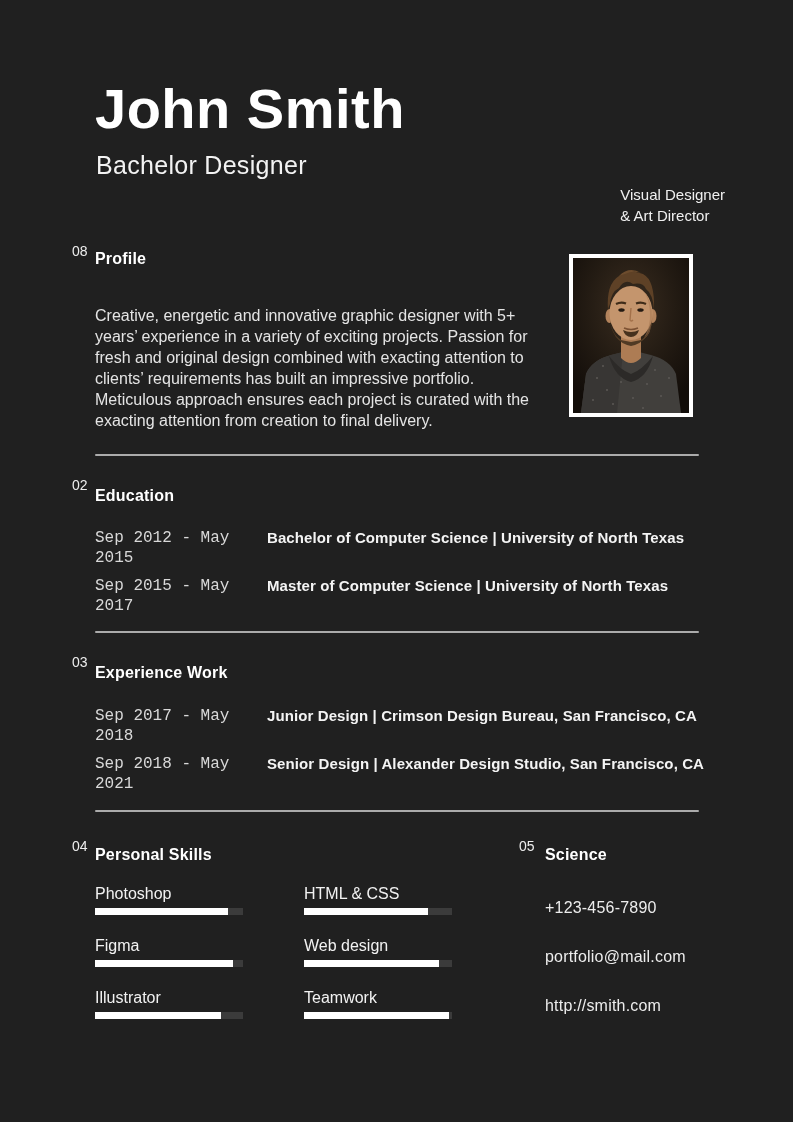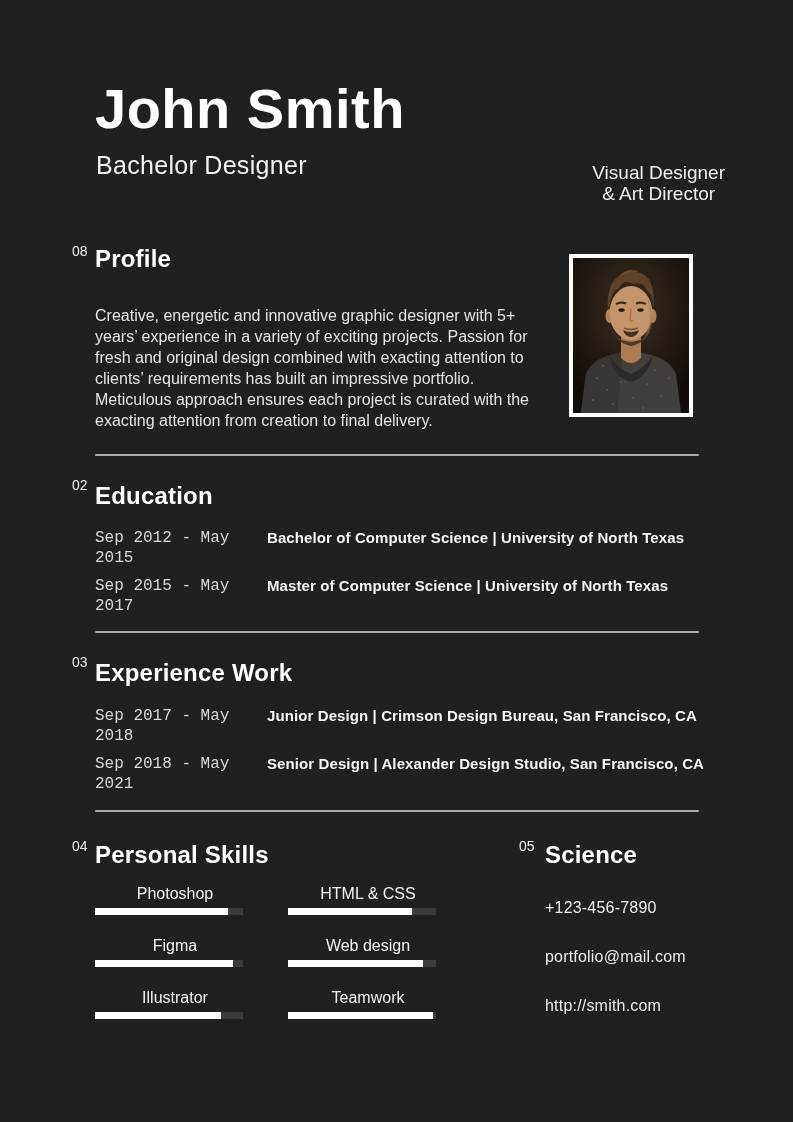--- a/index.html
+++ b/index.html
@@ -10,26 +10,26 @@
   
   .name{
     position:absolute;left:95px;top:80px;margin:0;
     font-size:56px;line-height:58px;font-weight:700;color:#fff;letter-spacing:.5px;
   }
   .subtitle{
     position:absolute;left:96px;top:150px;
     font-size:25px;line-height:30px;font-weight:400;color:#f3f3f3;letter-spacing:.3px;
   }
   .tagline{
-    position:absolute;right:100px;top:162px;text-align:center;
-    font-size:19px;line-height:21px;color:#f0f0f0;
+    position:absolute;right:100px;top:184px;text-align:left;
+    font-size:15px;line-height:21px;color:#f0f0f0;
   }
   
   .sec-num{position:absolute;font-size:14px;line-height:16px;color:#ededed;}
-  .sec-h{position:absolute;margin:0;font-size:24px;line-height:28px;font-weight:700;color:#fff;letter-spacing:.2px;}
+  .sec-h{position:absolute;margin:0;font-size:16px;line-height:28px;font-weight:700;color:#fff;letter-spacing:.2px;}
   
   .profile-body{
     position:absolute;left:95px;top:289px;width:446px;
     font-size:16px;line-height:21px;color:#e4e4e4;
   }
   .photo-frame{
     position:absolute;left:569px;top:254px;width:124px;height:163px;
     background:#fff;border:4px solid #fff;box-sizing:border-box;
   }
   .photo-frame svg{display:block;width:116px;height:155px;}
@@ -37,21 +37,21 @@
   .divider{position:absolute;left:95px;width:604px;height:2px;background:#ababab;border-radius:1px;}
   .d1{top:454px}.d2{top:631px}.d3{top:810px}
   
   .trow{position:absolute;left:95px;width:620px;display:flex;align-items:flex-start;font-size:16px;line-height:20px;}
   .trow .dates{flex:0 0 172px;color:#d9d9d9;font-weight:400;font-family:Liberation Mono, monospace;}
   .trow .desc{flex:1;font-size:15px;line-height:20px;font-weight:700;color:#f4f4f4;letter-spacing:.1px;}
   
   .skills-grid{
     position:absolute;left:95px;top:884px;
     display:grid;grid-auto-flow:column;
-    grid-template-rows:repeat(3,52px);grid-template-columns:160px 160px;column-gap:33px;text-align:center;
+    grid-template-rows:repeat(3,52px);grid-template-columns:160px 160px;column-gap:49px;
   }
   .skill-label{font-size:16px;line-height:19px;font-weight:500;color:#f2f2f2;}
   .skill-track{margin-top:5px;width:148px;height:7px;background:#3b3b3b;}
   .skill-fill{height:7px;background:#fff;width:0;}
   
   .contact-list{
     position:absolute;left:545px;top:899px;
     display:flex;flex-direction:column;gap:31px;
     font-size:16px;line-height:18px;color:#ededed;font-weight:500;letter-spacing:.2px;
   }

